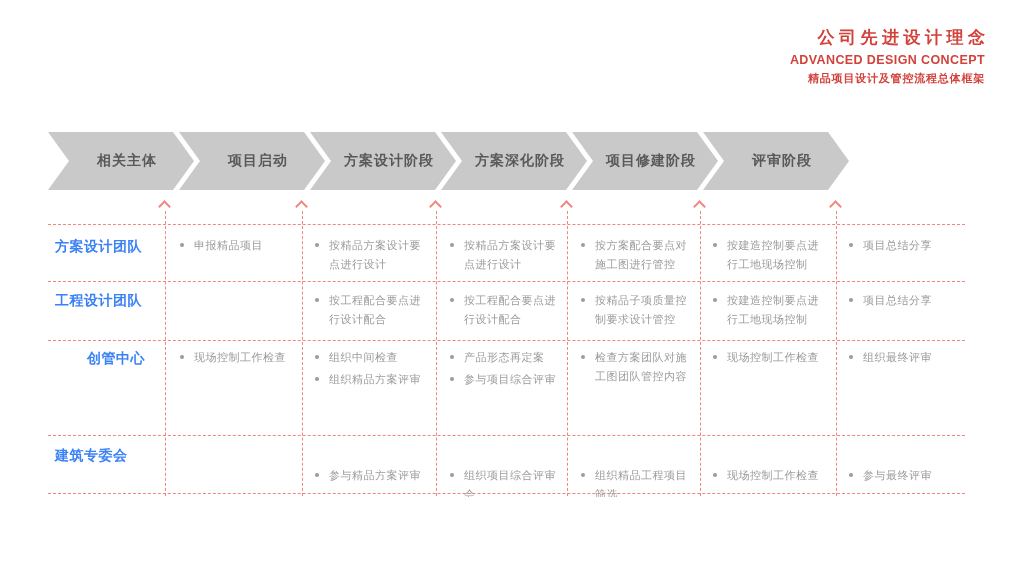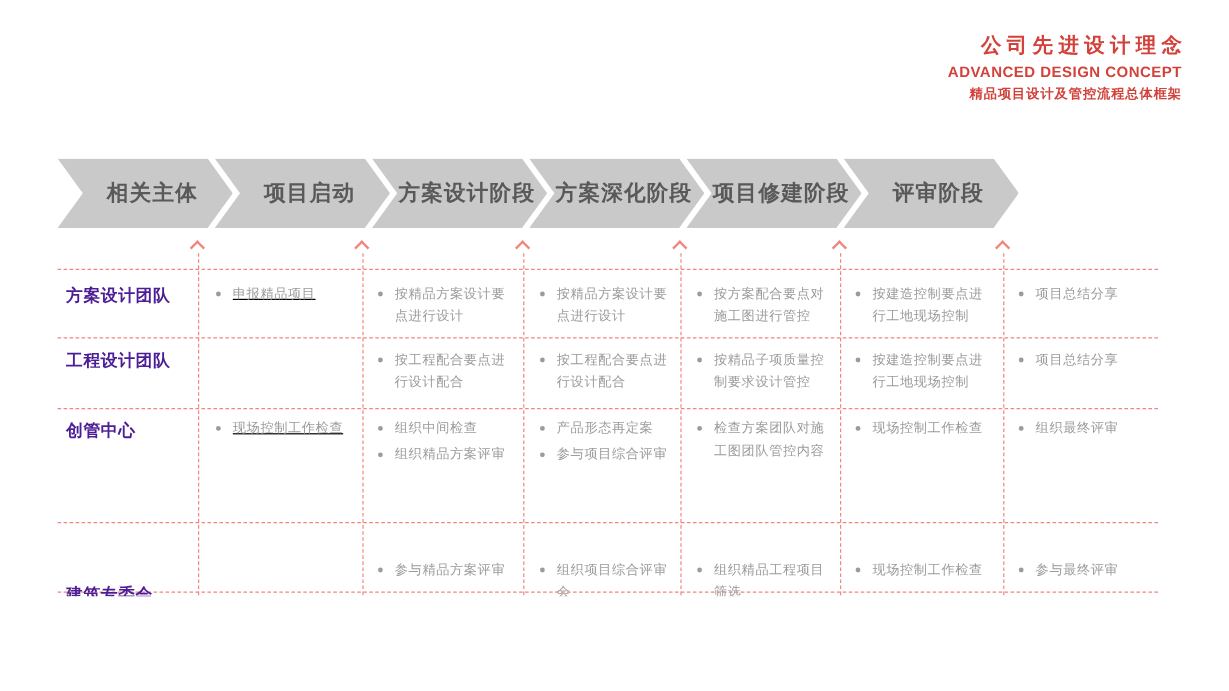--- a/index.html
+++ b/index.html
@@ -17,46 +17,46 @@
   .title-sub { font-size:11px; font-weight:bold; letter-spacing:0.8px; margin-top:4px; }
 
   
   .stage-bar { position:absolute; left:48px; top:132px; height:58px; display:flex; }
   .stage {
     width:146px; height:58px; margin-right:-15px;
     background:#c9c9c9;
     clip-path:polygon(0 0, calc(100% - 21px) 0, 100% 50%, calc(100% - 21px) 100%, 0 100%, 21px 50%);
     display:flex; align-items:center; justify-content:center;
     padding-left:12px;
-    color:#595959; font-weight:bold; font-size:18px; letter-spacing:1px;
+    color:#595959; font-weight:bold; font-size:14px; letter-spacing:1px;
   }
 
   
   .hline { position:absolute; left:48px; width:917px; height:0; border-top:1px dashed #f0867e; }
   .vline { position:absolute; width:0; top:211px; height:290px; border-left:1px dashed #f0867e; }
   .arr { position:absolute; width:9px; height:9px; }
   .arr-up { border-left:2px solid #f0867e; border-top:2px solid #f0867e; transform:rotate(45deg); top:202px; }
   .arr-down { border-right:2px solid #f0867e; border-bottom:2px solid #f0867e; transform:rotate(45deg); top:499px; }
 
   
-  .row-label { position:absolute; left:55px; color:#4c1d95; font-weight:bold; font-size:14px; letter-spacing:0.5px; }
+  .row-label { position:absolute; left:55px; color:#3b82f6; font-weight:bold; font-size:14px; letter-spacing:0.5px; }
 
   
   .cell { position:absolute; }
   .cell ul { list-style:none; }
   .bullet-item {
     position:relative; padding-left:17px; margin-bottom:3px;
     font-size:11px; line-height:1.72; color:#9b9b9b; letter-spacing:0.5px;
   }
   .bullet-item::before {
     content:""; position:absolute; left:3px; top:7px;
     width:4px; height:4px; border-radius:50%; background:#9b9b9b;
   }
   
-  .c1 { left:177px; width:112px;text-decoration:underline; }
+  .c1 { left:177px; width:112px; }
   .c2 { left:312px; width:112px; }
   .c3 { left:447px; width:110px; }
   .c4 { left:578px; width:112px; }
   .c5 { left:710px; width:114px; }
   .c6 { left:846px; width:114px; }
   
   .r1 { top:236px; }
   .r2 { top:291px; }
   .r3 { top:348px; }
   .r4 { top:466px; }
@@ -115,22 +115,22 @@
 
   <div class="arr arr-down" style="left:160px;"></div>
   <div class="arr arr-down" style="left:297px;"></div>
   <div class="arr arr-down" style="left:431px;"></div>
   <div class="arr arr-down" style="left:562px;"></div>
   <div class="arr arr-down" style="left:695px;"></div>
   <div class="arr arr-down" style="left:831px;"></div>
 
   <div class="row-label r1" style="top:238px;">方案设计团队</div>
   <div class="row-label r2" style="top:292px;">工程设计团队</div>
-  <div class="row-label r3" style="top:350px;">创管中心</div>
-  <div class="row-label r4" style="top:447px;margin-top:40px;">建筑专委会</div>
+  <div class="row-label r3" style="top:350px;margin-left:32px;">创管中心</div>
+  <div class="row-label r4" style="top:447px;">建筑专委会</div>
 
   <div class="cell r1 c1">
       <ul>
         <li class="bullet-item">申报精品项目</li>
       </ul>
     </div>
   <div class="cell r1 c2">
       <ul>
         <li class="bullet-item">按精品方案设计要点进行设计</li>
       </ul>

